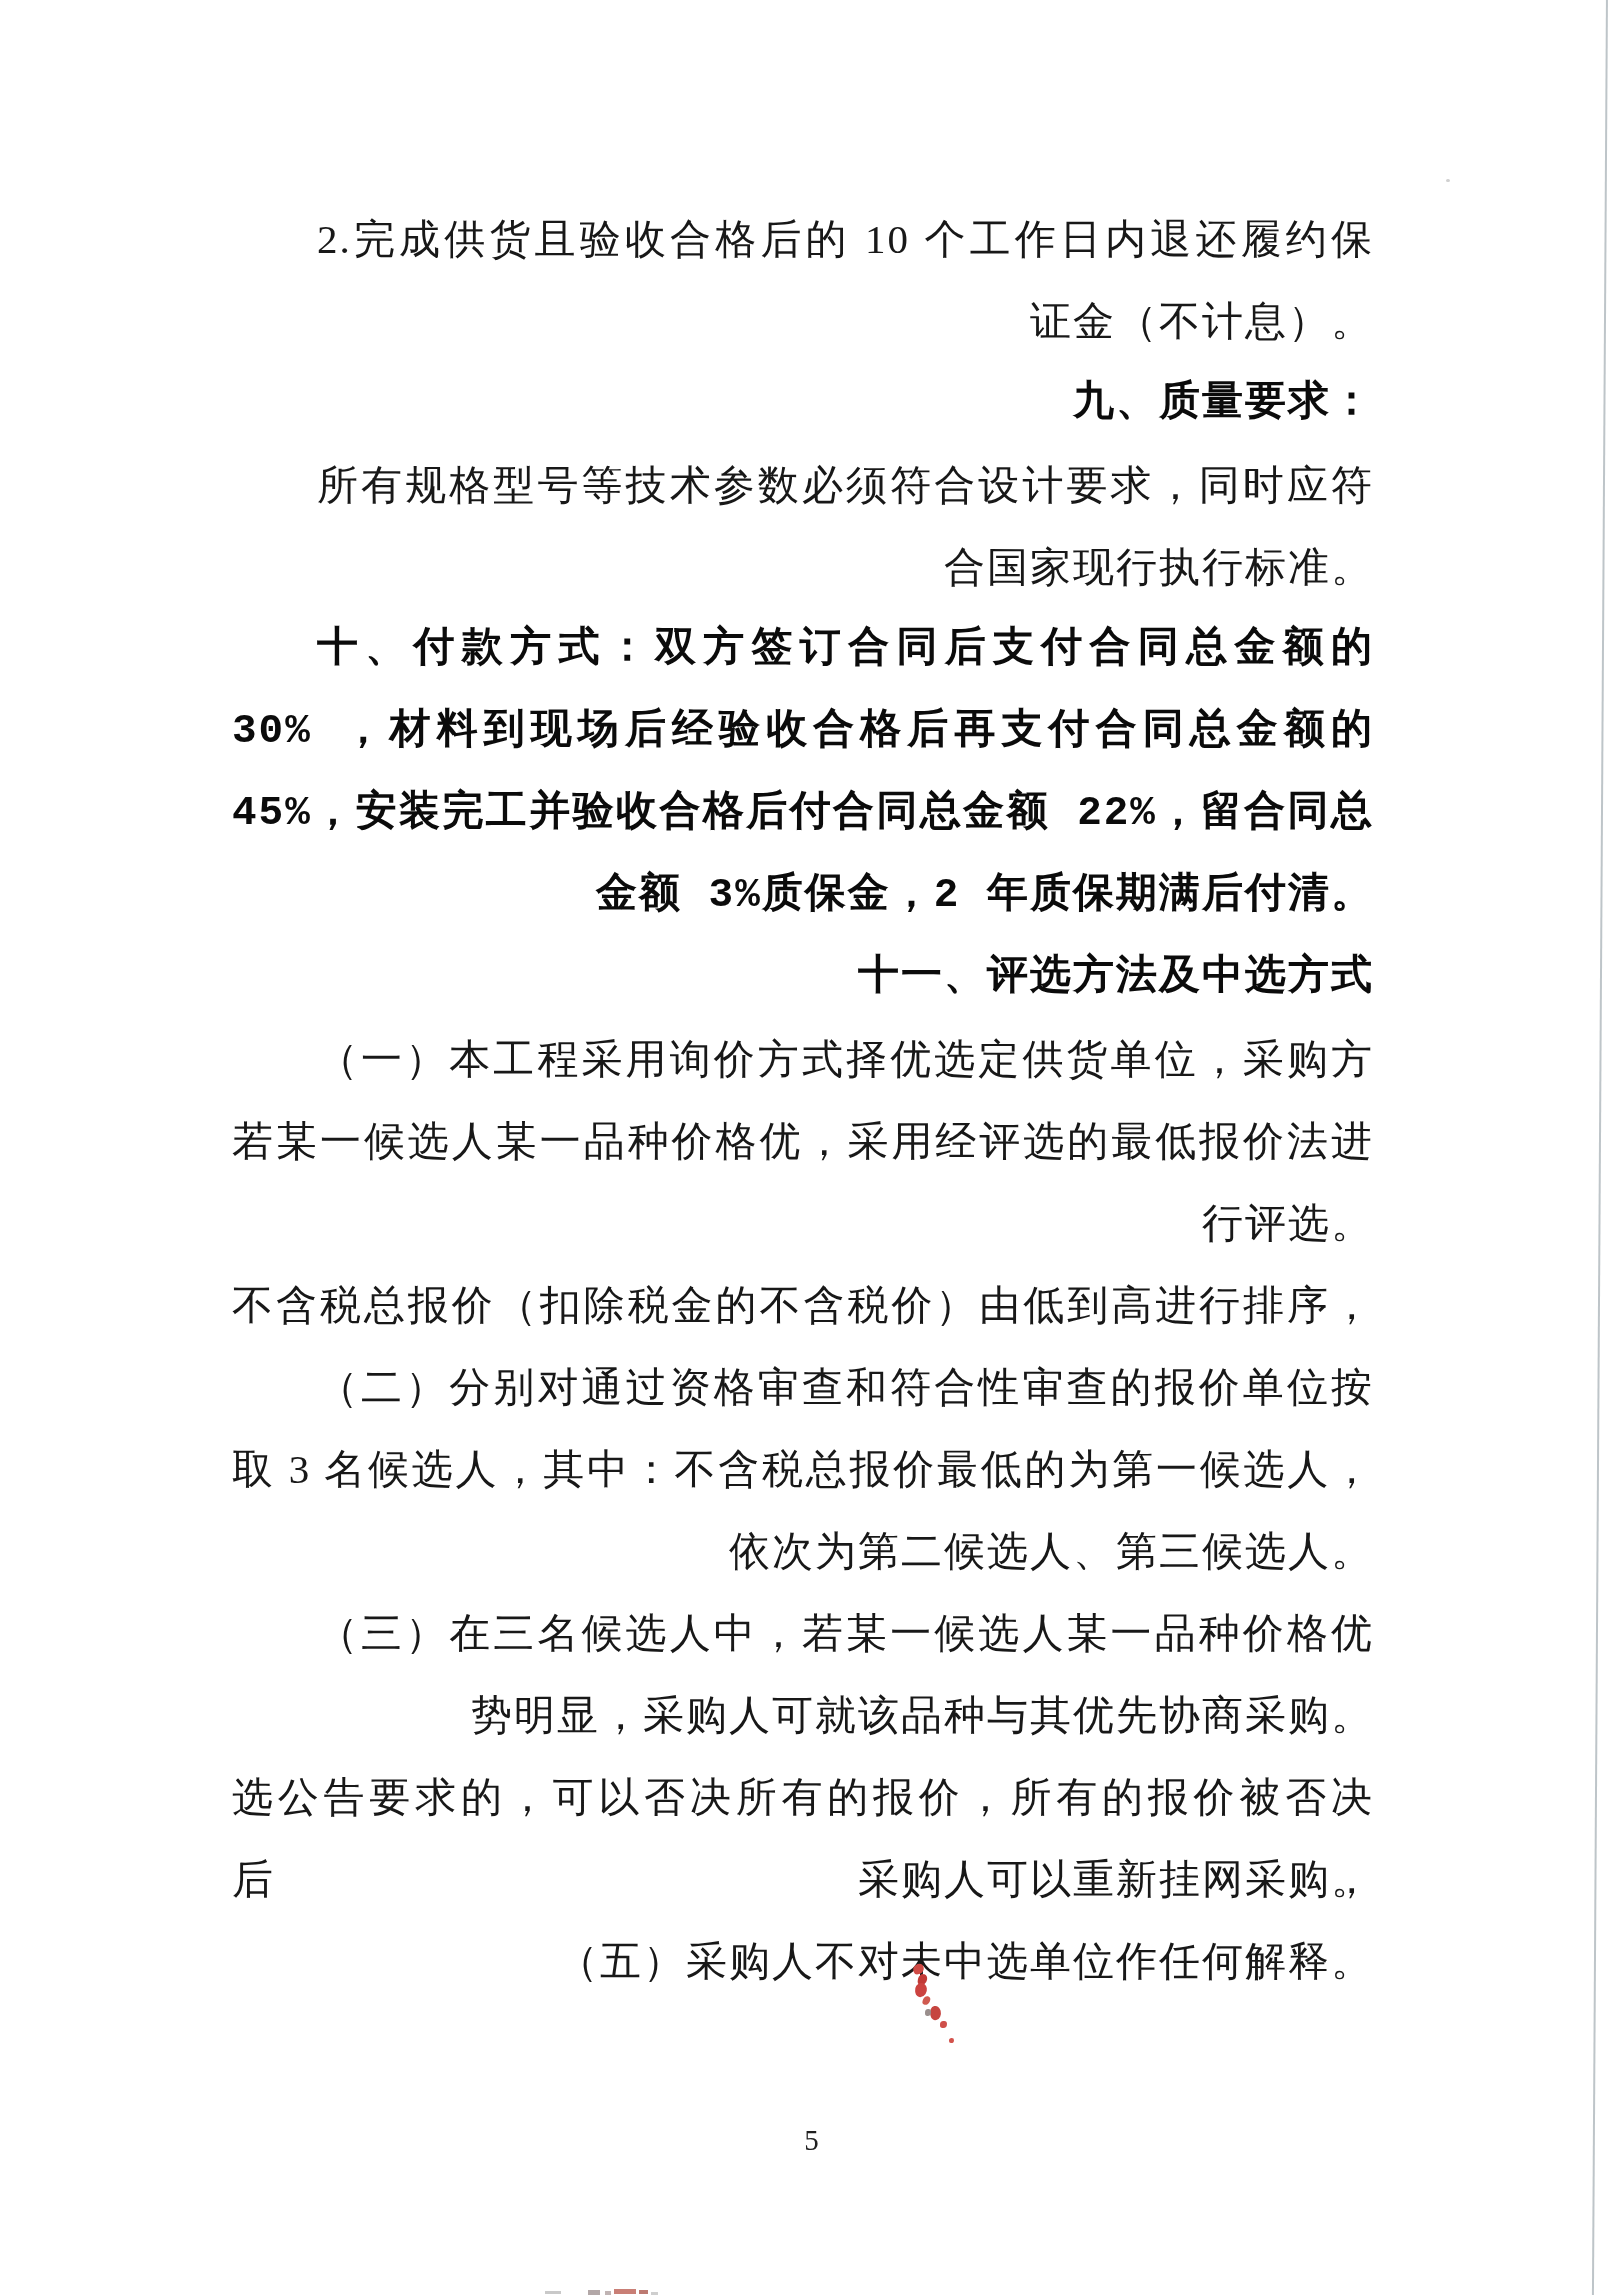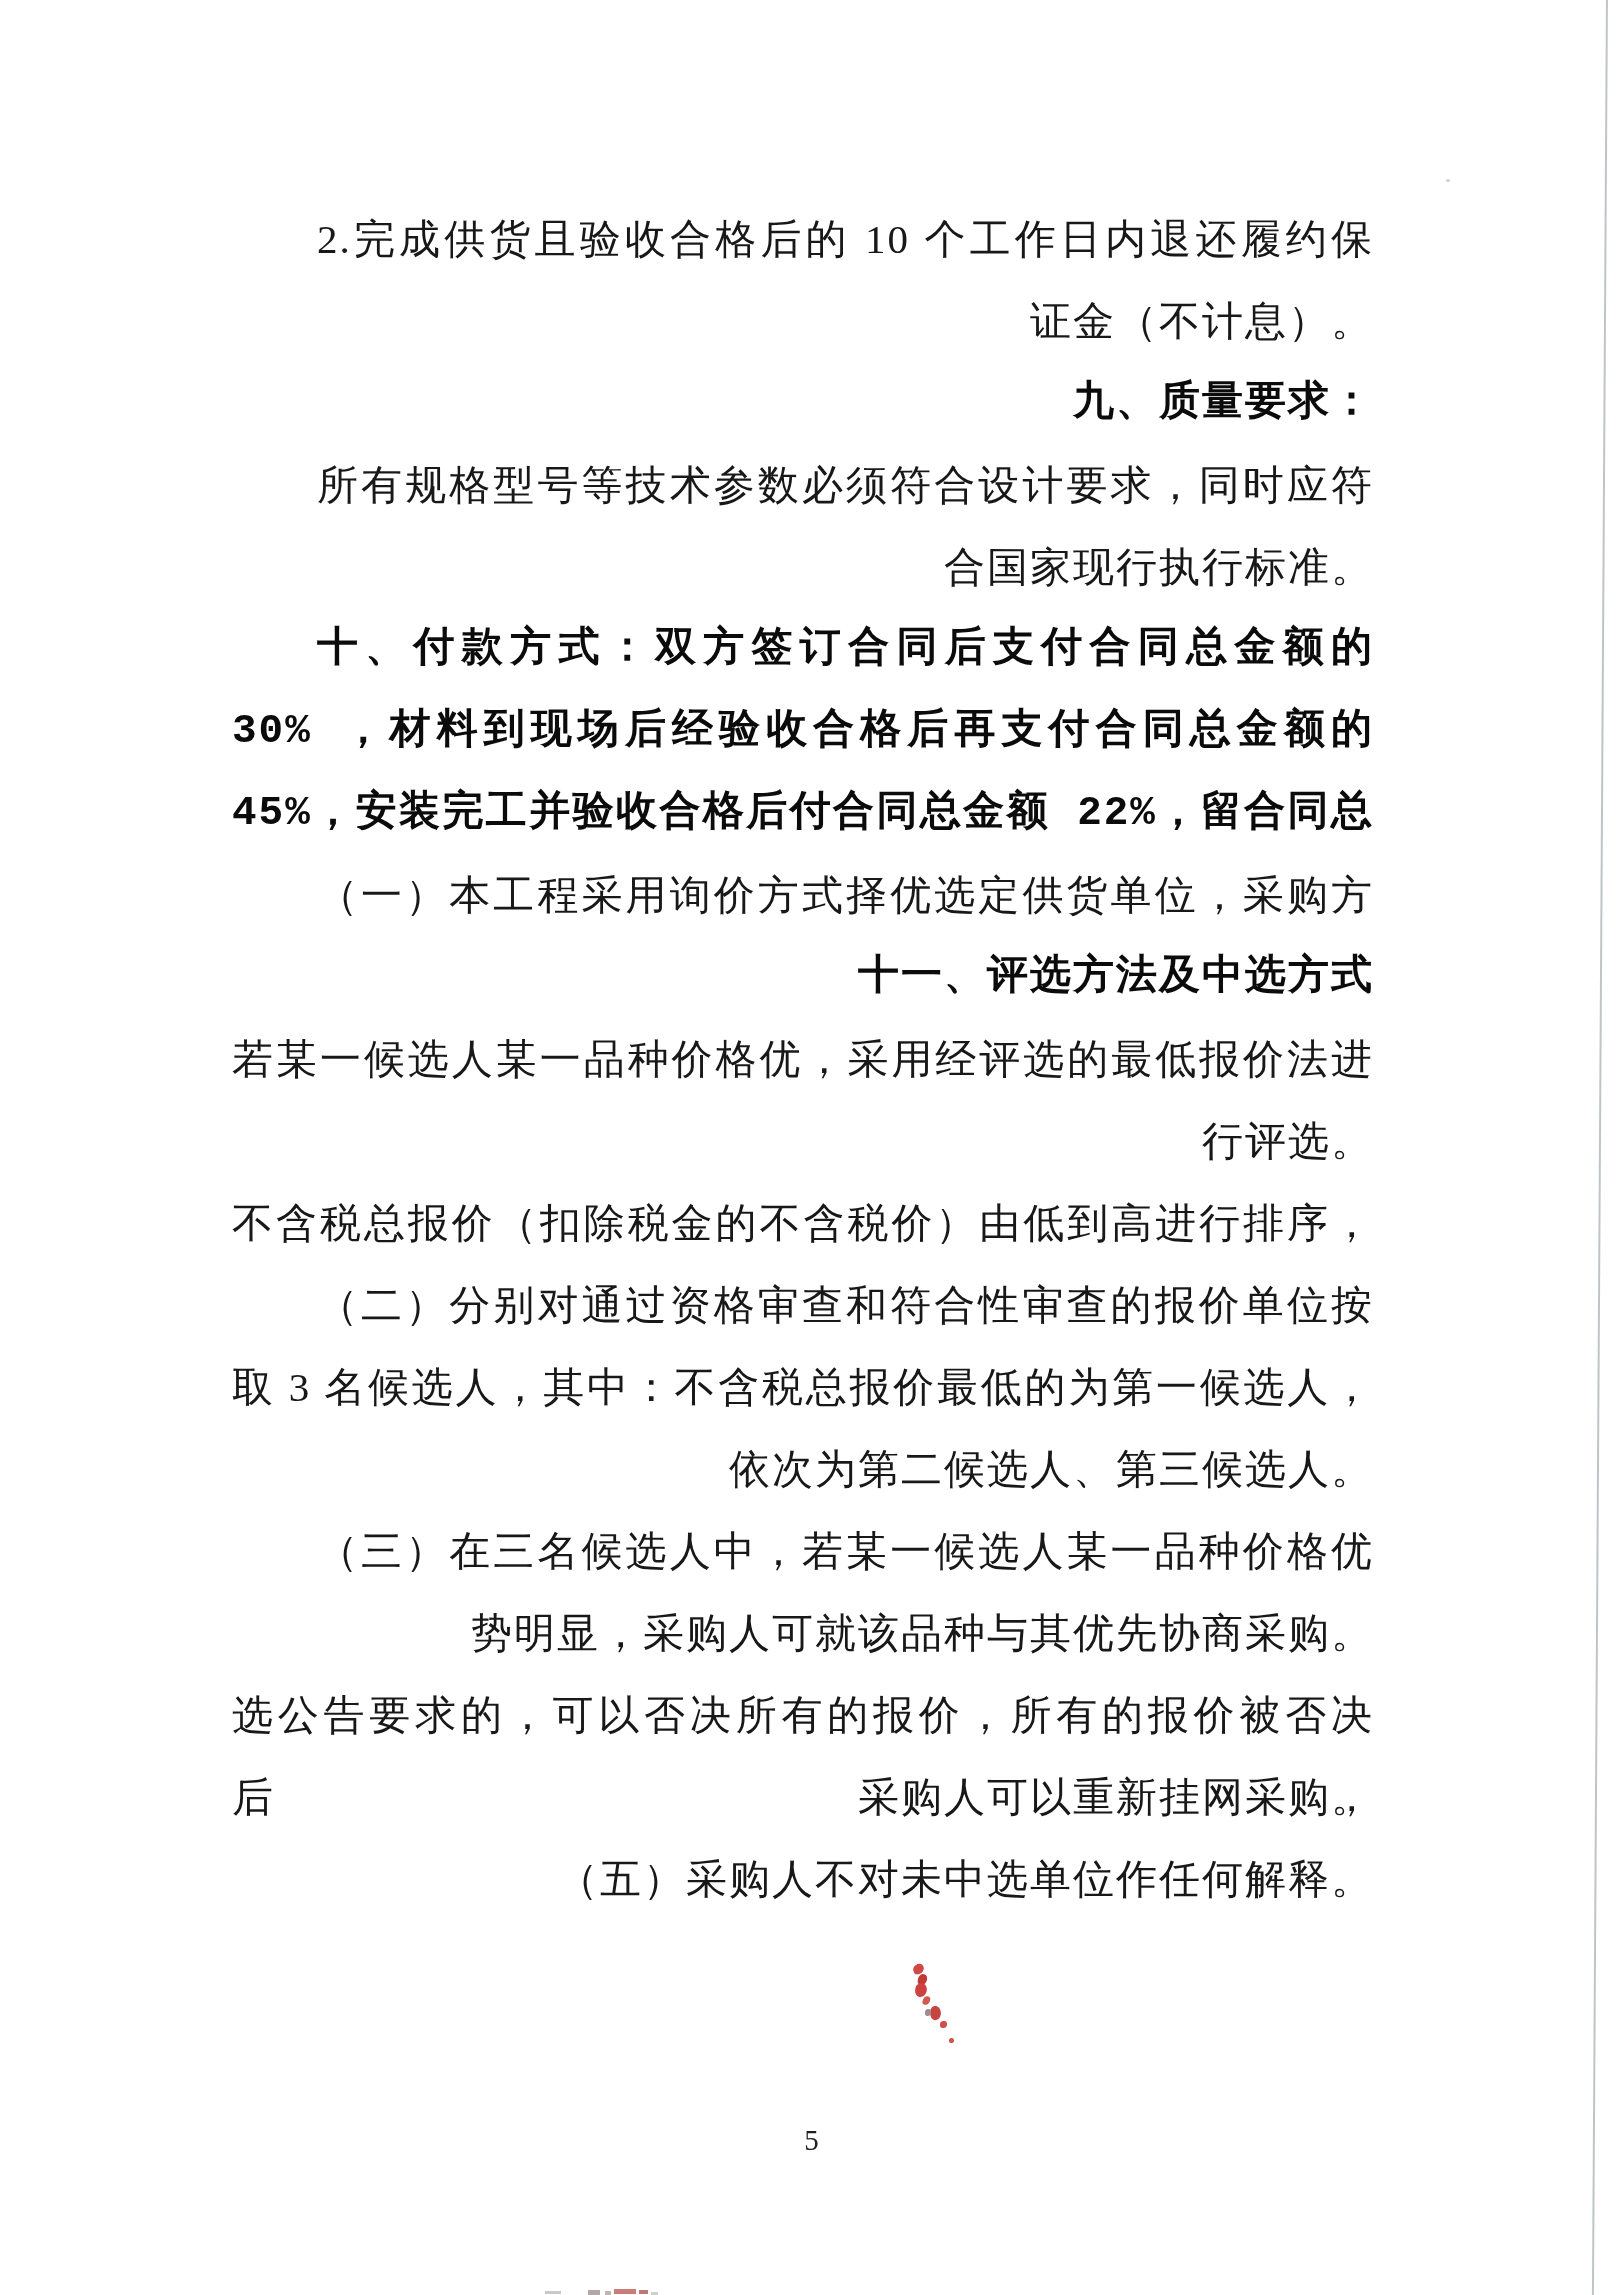--- a/index.html
+++ b/index.html
@@ -95,22 +95,23 @@
 
   <div class="text-block">
     <div class="line indent fill">2.完成供货且验收合格后的 10 个工作日内退还履约保</div>
     <div class="line">证金（不计息）。</div>
     <div class="line indent bold">九、质量要求：</div>
     <div class="line indent fill">所有规格型号等技术参数必须符合设计要求，同时应符</div>
     <div class="line">合国家现行执行标准。</div>
     <div class="line indent fill bold">十、付款方式：双方签订合同后支付合同总金额的</div>
     <div class="line fill bold">30% ，材料到现场后经验收合格后再支付合同总金额的</div>
     <div class="line fill bold">45%，安装完工并验收合格后付合同总金额 22%，留合同总</div>
+    <div class="line bold">金额 3%质保金，2 年质保期满后付清。</div>
+    <div class="line indent bold">十一、评选方法及中选方式</div>
     <div class="line indent fill">（一）本工程采用询价方式择优选定供货单位，采购方</div>
-    <div class="line indent bold">十一、评选方法及中选方式</div>
     <div class="line fill">若某一候选人某一品种价格优，采用经评选的最低报价法进</div>
     <div class="line">行评选。</div>
     <div class="line fill">不含税总报价（扣除税金的不含税价）由低到高进行排序，</div>
     <div class="line indent fill">（二）分别对通过资格审查和符合性审查的报价单位按</div>
     <div class="line fill">取 3 名候选人，其中：不含税总报价最低的为第一候选人，</div>
     <div class="line">依次为第二候选人、第三候选人。</div>
     <div class="line indent fill">（三）在三名候选人中，若某一候选人某一品种价格优</div>
     <div class="line">势明显，采购人可就该品种与其优先协商采购。</div>
     <div class="line fill">选公告要求的，可以否决所有的报价，所有的报价被否决后，</div>
     <div class="line">采购人可以重新挂网采购。</div>

